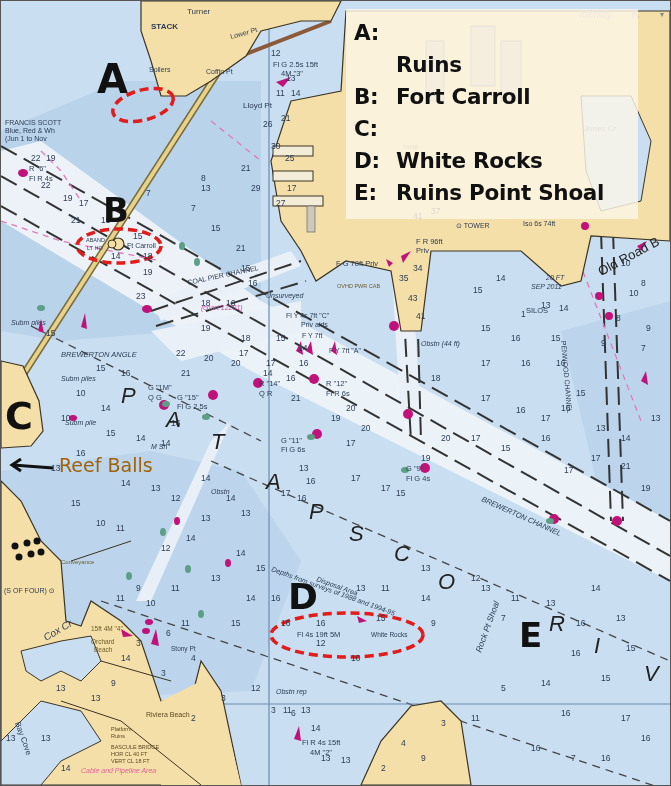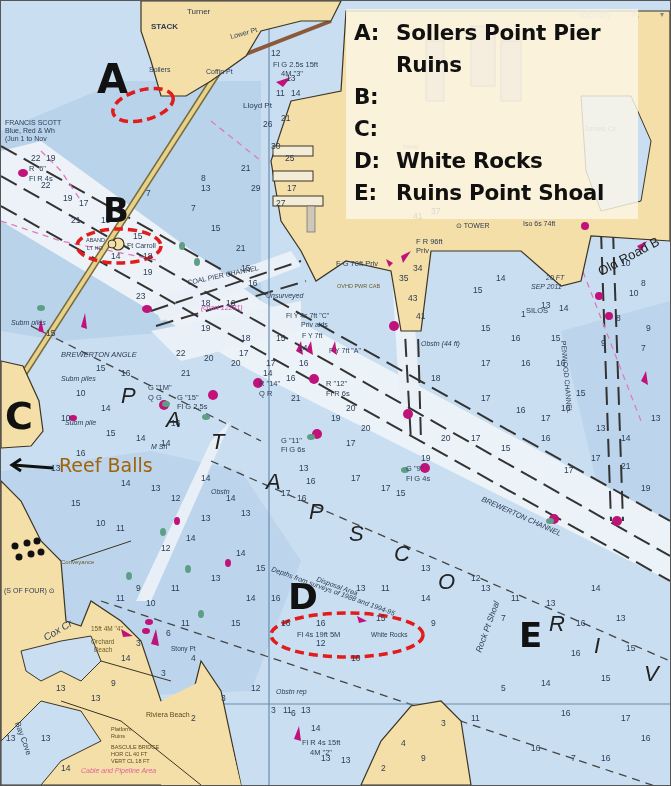--- a/index.html
+++ b/index.html
@@ -464,28 +464,28 @@
 
   <div class="identify">
     <span>Identify</span>
     <span>⇱</span>
     <span class="caret">▾</span>
   </div>
 
   <div class="legend">
     <div class="legend-row">
       <span class="legend-key">A:</span>
-      <span class="legend-val">Sollers Point Pier</span>
     </div>
     <div class="legend-row">
       <span class="legend-key"></span>
       <span class="legend-val">Ruins</span>
     </div>
     <div class="legend-row">
       <span class="legend-key">B:</span>
+      <span class="legend-val">Fort Carroll</span>
     </div>
     <div class="legend-row">
       <span class="legend-key">C:</span>
     </div>
     <div class="legend-row">
       <span class="legend-key">D:</span>
       <span class="legend-val">White Rocks</span>
     </div>
     <div class="legend-row">
       <span class="legend-key">E:</span>

